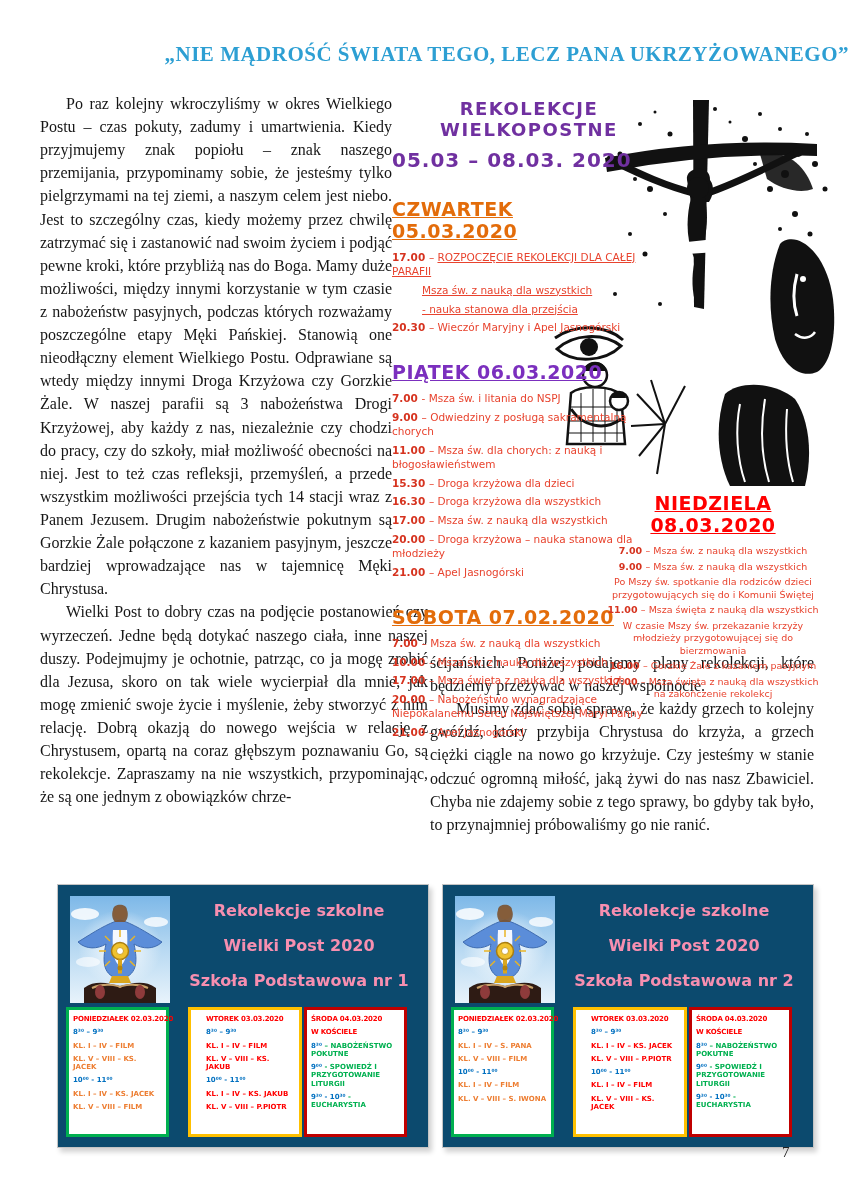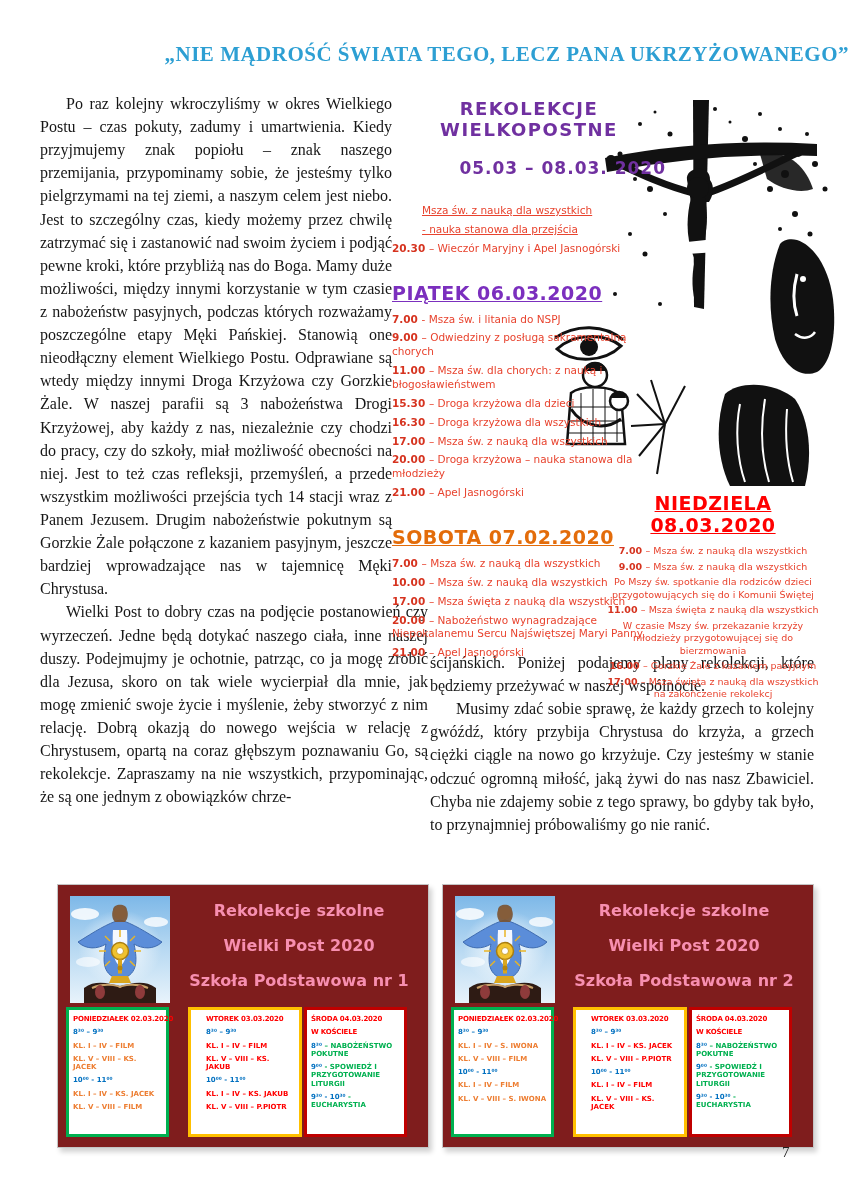--- a/index.html
+++ b/index.html
@@ -14,22 +14,22 @@
   .col-left{position:absolute;left:40px;top:92px;width:352px;font-size:16px;line-height:1.445;
             text-align:justify;color:#161616;}
   .col-left p{margin:0;text-indent:26px;}
   .col-left p.wide{width:388px;}
 
   
   .program{position:absolute;left:392px;top:98px;width:252px;z-index:2;
            font-family:"DejaVu Sans",sans-serif;}
   .prog-title{width:274px;text-align:center;font-weight:bold;font-size:18px;
               letter-spacing:1.5px;word-spacing:10px;color:#7030a0;}
-  .prog-subtitle{width:274px;text-align:right;font-weight:bold;font-size:17px;
-                 letter-spacing:1px;color:#7030a0;margin-top:18px;}
+  .prog-subtitle{width:274px;text-align:left;font-weight:bold;font-size:20px;
+                 letter-spacing:1px;color:#7030a0;margin-top:8px;}
   .prog-day{margin-top:26px;}
   .prog-day-header{font-size:19px;font-weight:bold;text-decoration:underline;
                    letter-spacing:.5px;margin-bottom:9px;}
   .prog-item{font-size:10.5px;line-height:1.32;margin:5px 0;color:#e8432e;}
   .prog-item .pt{font-weight:bold;color:#d6331f;}
   .prog-item.ul .ptx{text-decoration:underline;}
   .prog-item.ind{padding-left:30px;}
   .prog-sunday{position:absolute;left:604px;top:492px;width:218px;z-index:2;
                font-family:"DejaVu Sans",sans-serif;text-align:center;}
   .prog-sunday .prog-day{margin-top:0;}
@@ -38,21 +38,21 @@
   
   .crucifix{position:absolute;left:545px;top:94px;width:304px;height:398px;z-index:1;}
 
   
   .col-rb{position:absolute;left:430px;top:651px;width:384px;font-size:16px;line-height:1.445;
           text-align:justify;color:#161616;}
   .col-rb p{margin:0;}
   .col-rb p.ind{text-indent:26px;}
 
   
-  .school{position:absolute;top:884px;width:370px;height:262px;background:#7f1d1d;
+  .school{position:absolute;top:884px;width:370px;height:262px;background:#0c4a6e;
           border:1px solid #c4c4c4;box-shadow:3px 4px 5px rgba(0,0,0,.18);}
   #school-0{left:57px;}
   #school-1{left:442px;}
   .school-img{position:absolute;left:12px;top:11px;width:100px;height:107px;}
   .school-title{position:absolute;left:118px;top:16px;width:246px;text-align:center;
                 font-family:"DejaVu Sans",sans-serif;font-weight:bold;font-size:16px;
                 color:#f78fb0;}
   .school-title .line{margin-bottom:16px;}
   .school-days{position:absolute;left:0;top:122px;right:0;height:132px;}
   .sched-box{position:absolute;top:0;width:89px;height:114px;border:3px solid #000;
@@ -163,20 +163,22 @@
     <path d="M195 310 C190 335 192 365 200 388" stroke="#fff" stroke-width="2" fill="none"></path>
     <path d="M220 305 C215 335 217 365 224 388" stroke="#fff" stroke-width="2" fill="none"></path>
     <path d="M242 315 C240 340 242 368 248 388" stroke="#fff" stroke-width="2" fill="none"></path>
   </svg>
 
   <div class="program">
     <div class="prog-title">REKOLEKCJE  WIELKOPOSTNE</div>
     <div class="prog-subtitle">05.03 – 08.03. 2020</div>
     <div id="prog-days">
         <div class="prog-day day-0">
+          <div class="prog-day-header" style="color: rgb(227, 108, 10);">CZWARTEK 05.03.2020</div>
+          <div class="prog-item ul"><span class="pt">17.00 </span><span class="pd">– </span><span class="ptx">ROZPOCZĘCIE REKOLEKCJI DLA CAŁEJ PARAFII</span></div>
           <div class="prog-item ind ul"><span class="ptx">Msza św. z nauką dla wszystkich</span></div>
           <div class="prog-item ind ul"><span class="ptx">- nauka stanowa dla przejścia</span></div>
           <div class="prog-item"><span class="pt">20.30 </span><span class="pd">– </span><span class="ptx">Wieczór Maryjny i Apel Jasnogórski</span></div>
         </div>
         <div class="prog-day day-1">
           <div class="prog-day-header" style="color: rgb(123, 47, 190);">PIĄTEK  06.03.2020</div>
           <div class="prog-item"><span class="pt">7.00 </span><span class="pd">- </span><span class="ptx">Msza św. i litania do NSPJ</span></div>
           <div class="prog-item"><span class="pt">9.00 </span><span class="pd">– </span><span class="ptx">Odwiedziny z posługą sakramentalną chorych</span></div>
           <div class="prog-item"><span class="pt">11.00 </span><span class="pd">– </span><span class="ptx">Msza św. dla chorych: z nauką i błogosławieństwem</span></div>
           <div class="prog-item"><span class="pt">15.30 </span><span class="pd">– </span><span class="ptx">Droga krzyżowa dla dzieci</span></div>
@@ -334,21 +336,21 @@
 </svg></div>
       <div class="school-title">
         <div class="line">Rekolekcje szkolne</div>
         <div class="line">Wielki Post 2020</div>
         <div class="line">Szkoła Podstawowa nr 2</div>
       </div>
       <div class="school-days">
         <div class="sched-box" style="border-color: rgb(0, 176, 80);">
           <div class="sched-line"><span class="sg-day">PONIEDZIAŁEK 02.03.2020</span></div>
           <div class="sched-line"><span class="sg-time">8³⁰ – 9³⁰</span></div>
-          <div class="sched-line"><span class="sg-orange">KL. I – IV – S. IWONA</span></div>
+          <div class="sched-line"><span class="sg-orange">KL. I – IV – S. PANA</span></div>
           <div class="sched-line"><span class="sg-orange">KL. V – VIII – FILM</span></div>
           <div class="sched-line"><span class="sg-time">10⁰⁰ - 11⁰⁰</span></div>
           <div class="sched-line"><span class="sg-orange">KL. I – IV – FILM</span></div>
           <div class="sched-line"><span class="sg-orange">KL. V – VIII – S. IWONA</span></div>
         </div>
         <div class="sched-box" style="border-color: rgb(255, 192, 0);">
           <div class="sched-line"><span class="sg-day">WTOREK 03.03.2020</span></div>
           <div class="sched-line"><span class="sg-time">8³⁰ – 9³⁰</span></div>
           <div class="sched-line"><span class="sg-red">KL. I – IV – KS. JACEK</span></div>
           <div class="sched-line"><span class="sg-red">KL. V – VIII – P.PIOTR</span></div>

